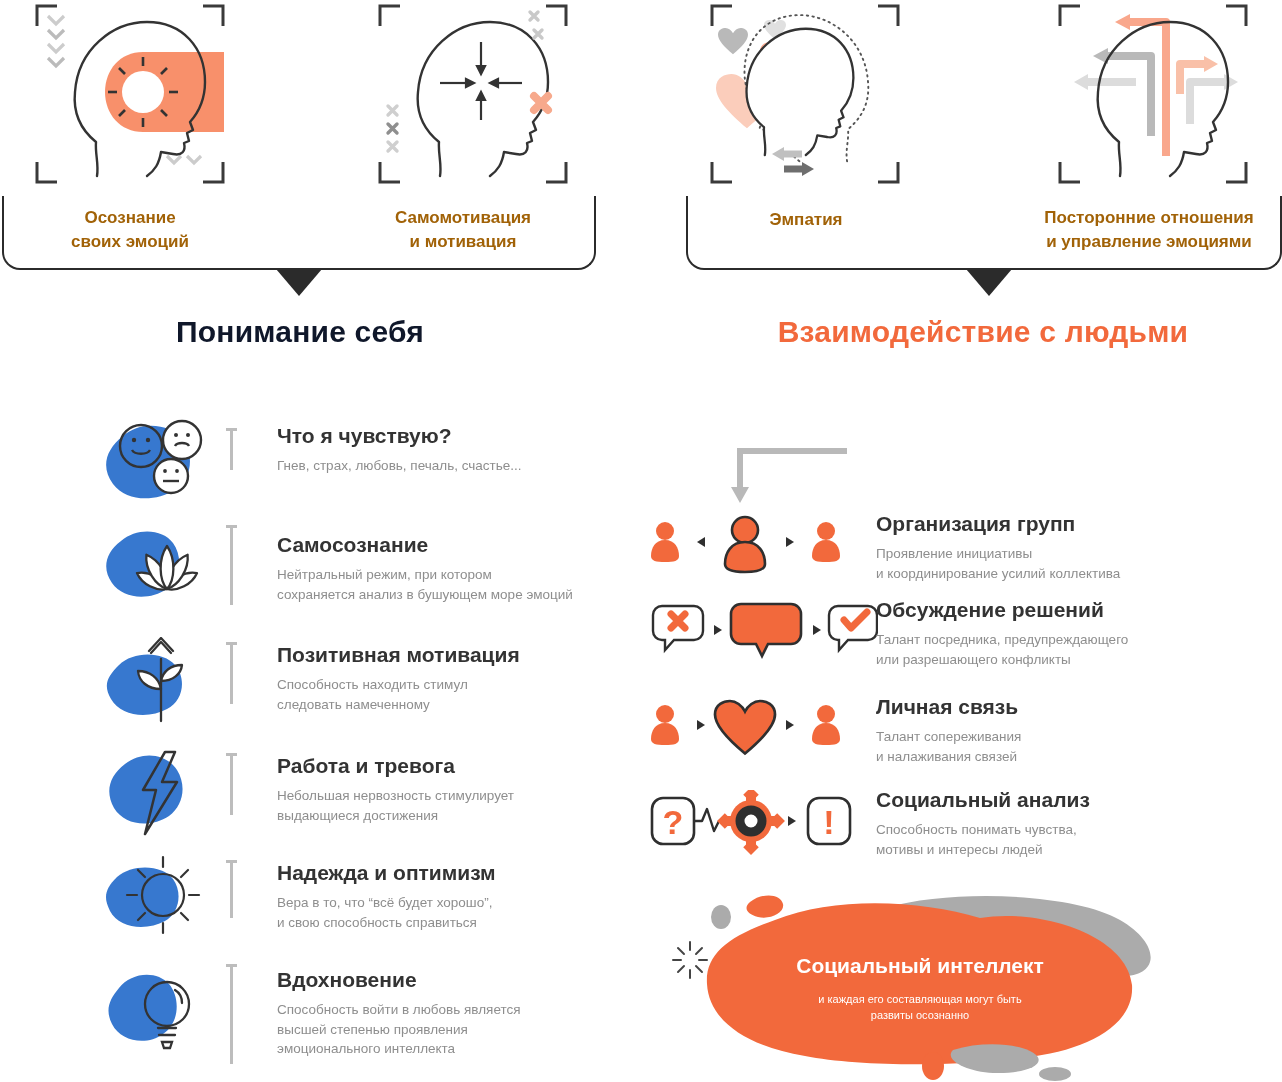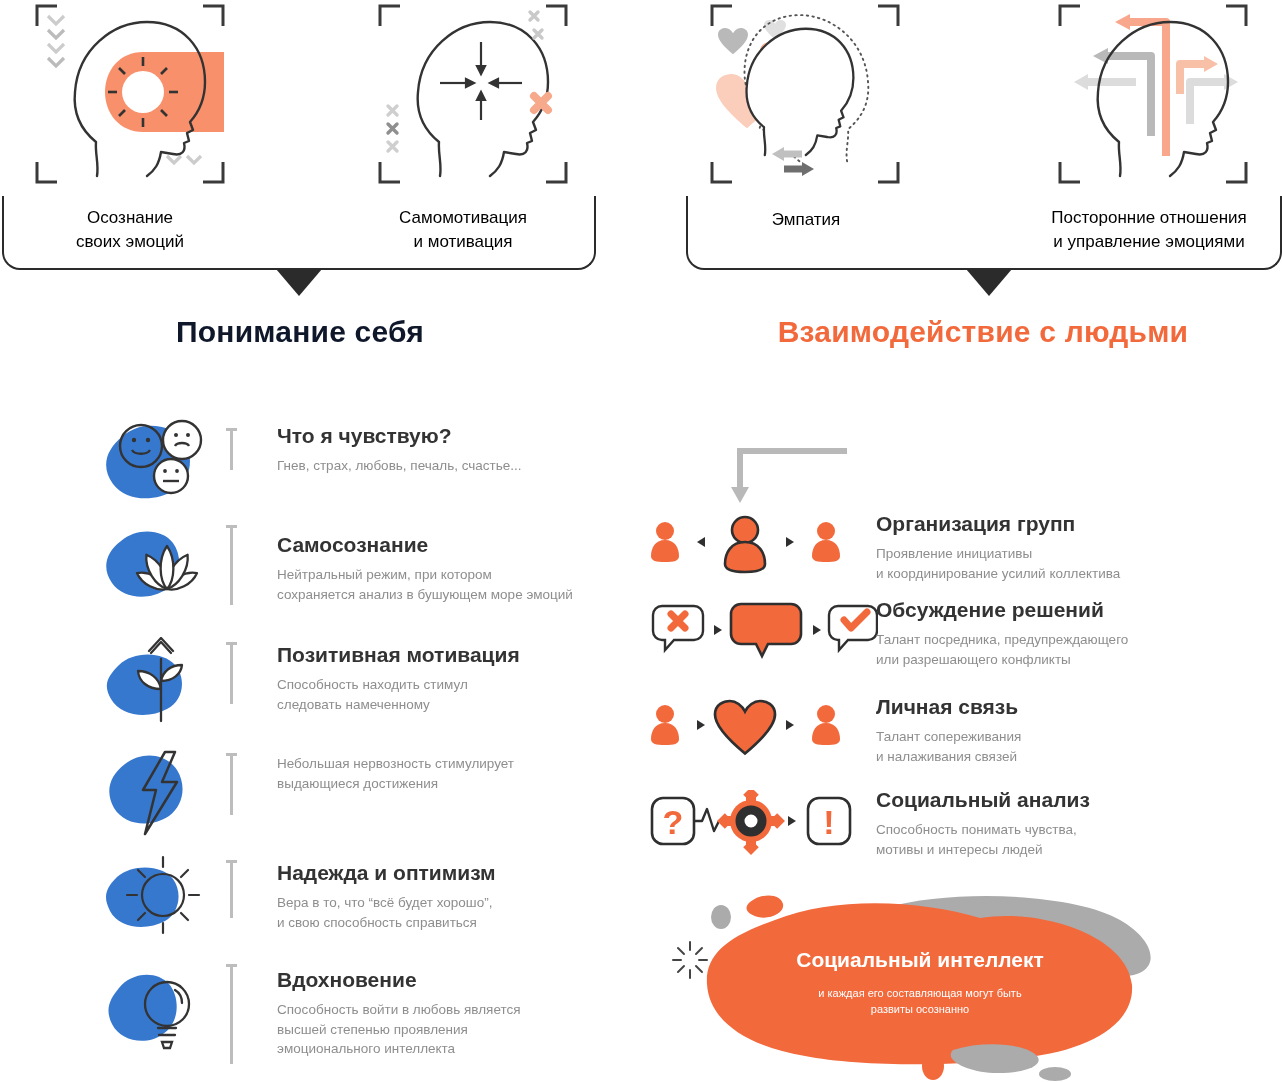--- a/index.html
+++ b/index.html
@@ -3,21 +3,21 @@
 <meta charset="utf-8">
 <style>
   html,body{margin:0;padding:0;background:#fff;}
   body{font-family:"Liberation Sans", sans-serif;}
   .canvas{position:relative;width:1282px;height:1082px;background:#fff;overflow:hidden;}
   .abs{position:absolute;}
   .preline{white-space:pre-line;}
 
   
   .card{position:absolute;width:190px;height:180px;}
-  .card-label{position:absolute;color:#000000;font-weight:normal;font-size:17px;line-height:1.4;text-align:center;}
+  .card-label{position:absolute;color:#a16207;font-weight:bold;font-size:17px;line-height:1.4;text-align:center;}
 
   
   .bracket{position:absolute;top:196px;height:72px;border-left:2px solid #2B2B2B;border-right:2px solid #2B2B2B;border-bottom:2px solid #2B2B2B;border-radius:0 0 18px 18px;}
   .pointer{position:absolute;top:269px;width:0;height:0;border-left:23px solid transparent;border-right:23px solid transparent;border-top:27px solid #2B2B2B;}
 
   .heading{position:absolute;top:315px;font-size:30px;font-weight:bold;text-align:center;letter-spacing:.2px;}
   .heading.blue{color:#0f172a;}
   .heading.orange{color:#F2693C;}
 
   
@@ -30,21 +30,21 @@
   .item-desc{font-size:13.5px;color:#8E8E8E;line-height:1.45;margin:0;}
 
   
   .social-header-text{position:absolute;left:860px;top:420px;font-size:21.5px;color:#3F3F3F;line-height:1.5;}
   .social-row{position:absolute;left:648px;width:620px;}
   .social-icons{position:absolute;left:0;top:2px;}
   .social-text{position:absolute;left:196px;top:0;width:340px;margin-left:32px;}
 
   
   .callout-text{position:absolute;left:715px;top:940px;width:410px;text-align:center;color:#fff;}
-  .callout-title{font-size:21px;font-weight:bold;margin:8px 0 14px 0;}
+  .callout-title{font-size:21px;font-weight:bold;margin:14px 0 14px 0;}
   .callout-sub{font-size:11px;line-height:1.45;margin:0;}
 </style>
 </head>
 <body>
 
 <div class="canvas">
 
   <div class="card" style="left:35px;top:4px;">
     <svg width="190" height="180" viewBox="0 0 190 180">
       <g stroke="#3A3A3A" stroke-width="3" fill="none">
@@ -257,20 +257,21 @@
     </div>
   </div>
 
   <div class="self-row" style="top:748px;">
     <svg class="self-icon" width="110" height="92" viewBox="0 0 110 92">
       <path d="M20,16 C38,2 62,6 72,22 C82,38 78,58 64,68 C46,80 20,78 9,60 C0,44 4,28 20,16 Z" fill="#3778CF"></path>
       <path d="M60,4 L38,42 L51,42 L40,86 L72,34 L57,34 L70,4 Z" fill="none" stroke="#333333" stroke-width="2.5" stroke-linejoin="round"></path>
     </svg>
     <div class="t-marker" style="top:5px;height:62px;"></div>
     <div class="self-text">
+      <p class="item-title">Работа и тревога</p>
       <p class="item-desc preline">Небольшая нервозность стимулирует
 выдающиеся достижения</p>
     </div>
   </div>
 
   <div class="self-row" style="top:855px;">
     <svg class="self-icon" width="110" height="88" viewBox="0 0 110 88">
       <path d="M12,22 C28,8 58,10 68,24 C78,38 74,58 60,66 C42,76 14,74 5,56 C-2,42 0,34 12,22 Z" fill="#3778CF"></path>
       <g fill="none" stroke="#333333" stroke-width="2.2" stroke-linecap="round">
         <circle cx="58" cy="40" r="21"></circle>

